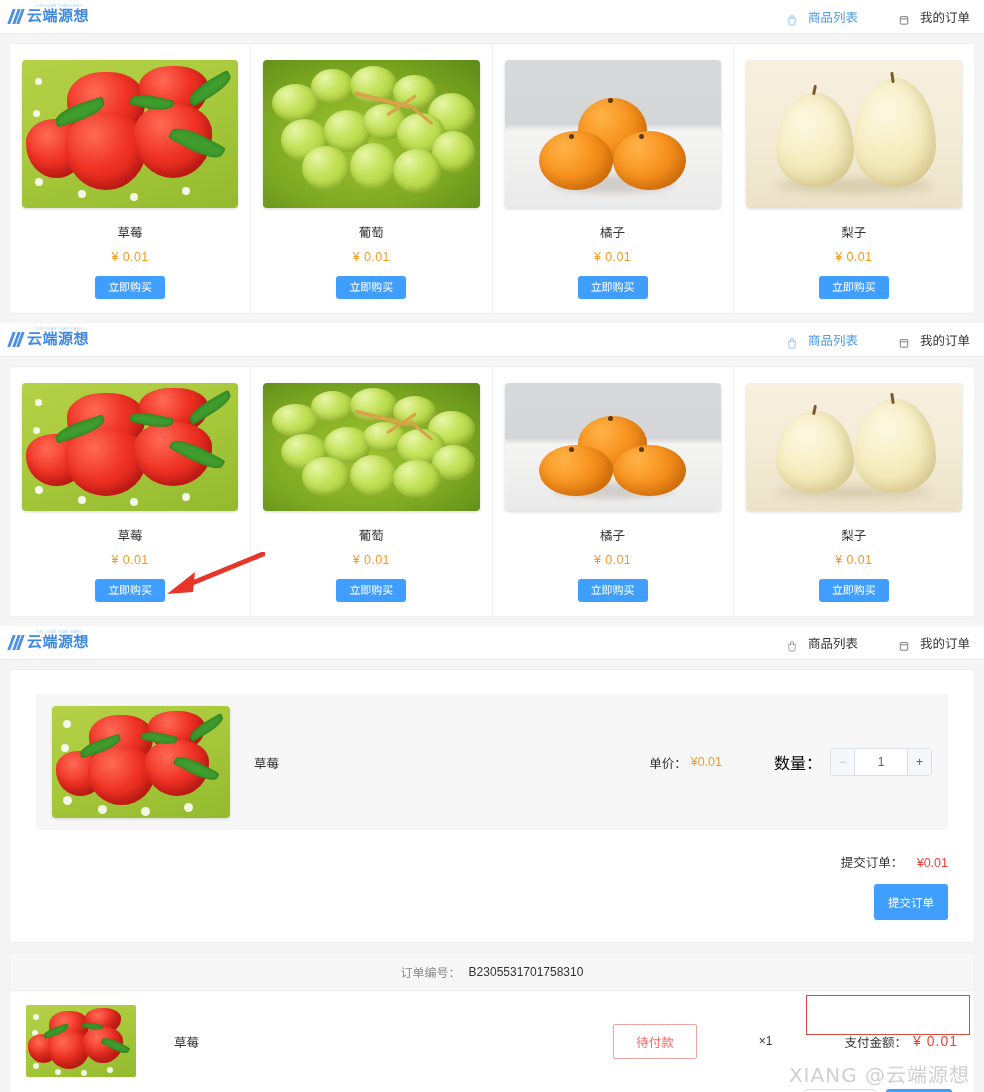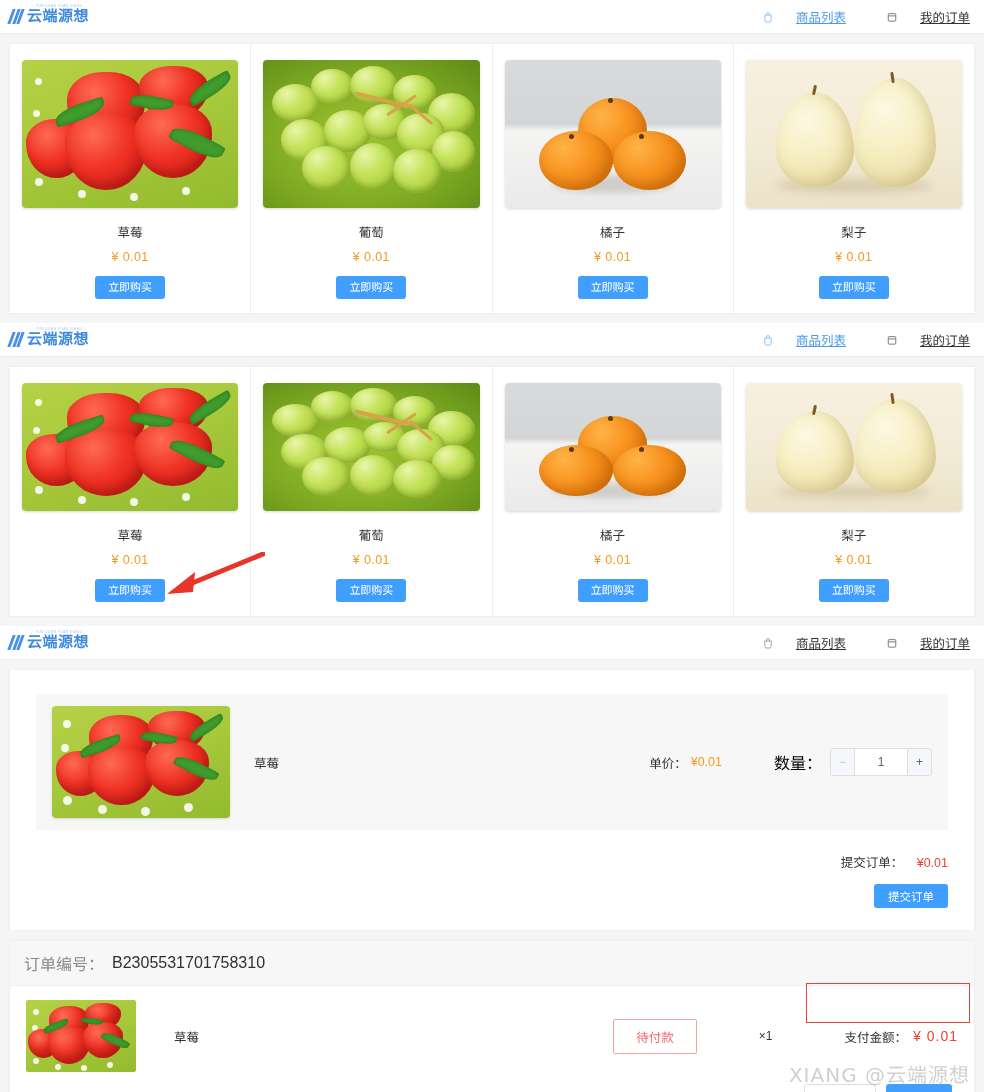--- a/index.html
+++ b/index.html
@@ -35,22 +35,22 @@
     letter-spacing: 0.5px; line-height: 1;
     font-family: "DejaVu Sans", sans-serif;
   }
   .logo-sub {
     position: absolute; top: 4px; left: 36px;
     font-size: 3px; color: #9cc3ea; letter-spacing: 0.6px;
     white-space: nowrap;
   }
   .nav { margin-left: auto; display: flex; align-items: center; gap: 40px; }
   .nav-item {
-    display: flex; align-items: center; gap: 22px;
-    font-size: 12.5px; color: #333333; cursor: pointer; text-decoration: underline;
+    display: flex; align-items: flex-end; gap: 10px;
+    font-size: 12.5px; color: #333333; cursor: pointer;
   }
   .nav-item.active { color: #4a9ae8; }
   .nav-ico { width: 12px; height: 12px; display: block; }
 
   
   .page-body { background: #f5f5f5; padding: 9px; }
 
   
   .product-grid {
     background: #ffffff;
@@ -186,29 +186,30 @@
     font-size: 12px; color: #606266; border: none; outline: none; background: #fff;
   }
   .cart-total {
     margin-top: 22px; text-align: right;
     font-size: 12.5px; color: #333;
   }
   .cart-total .amt { color: #f04134; margin-left: 10px; }
   .submit-row { margin-top: 13px; text-align: right; }
   .submit-btn {
     background: #409eff; color: #fff; font-size: 11.5px;
-    padding: 4px 14px; border: none; border-radius: 3px; cursor: pointer;
+    padding: 10px 14px; border: none; border-radius: 3px; cursor: pointer;
   }
 
   
   .order-card { background: #ffffff; border: 1px solid #efefef; }
   .order-head {
     background: #f7f7f7; padding: 10px 14px;
-    font-size: 16px; color: #555; display: flex; gap: 8px; align-items: center;
+    font-size: 12px; color: #555; display: flex; gap: 8px; align-items: center;
     border-bottom: 1px solid #f0f0f0;
+    justify-content: center;
   }
   .order-head .label { color: #8a8a8a; }
   .order-head .val { color: #303030; }
   .order-row { display: flex; align-items: center; padding: 14px 16px 12px 16px; }
   .order-thumb {
     width: 110px; height: 72px; border-radius: 2px; overflow: hidden;
     position: relative; flex: 0 0 auto;
   }
   .order-name { font-size: 12.5px; color: #333; margin-left: 38px; }
   .status-badge {

